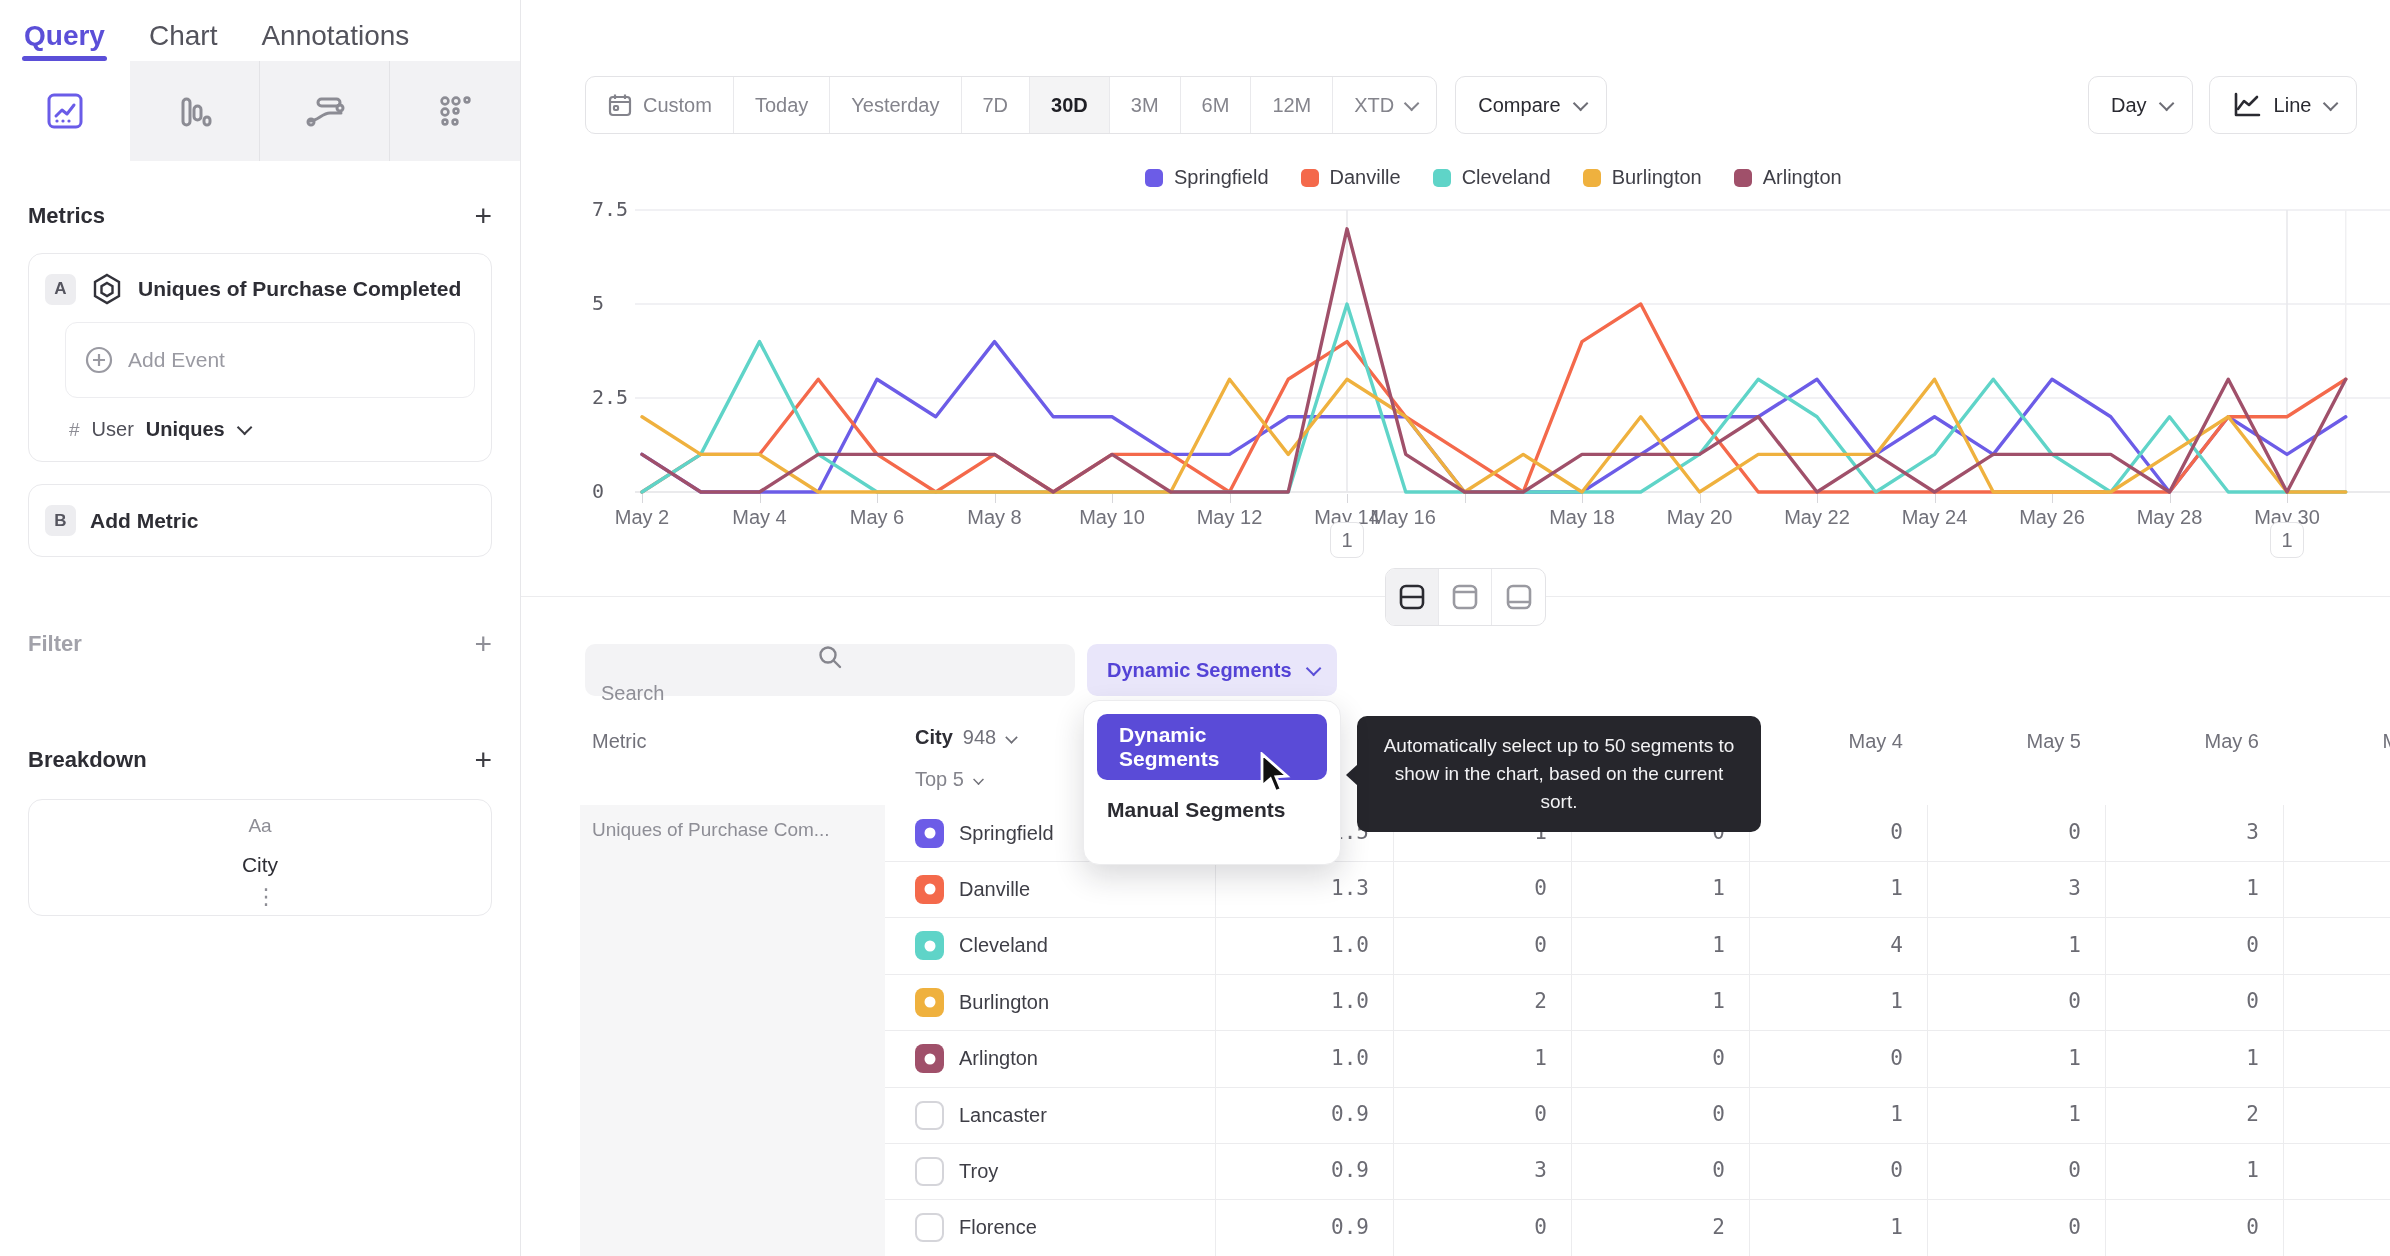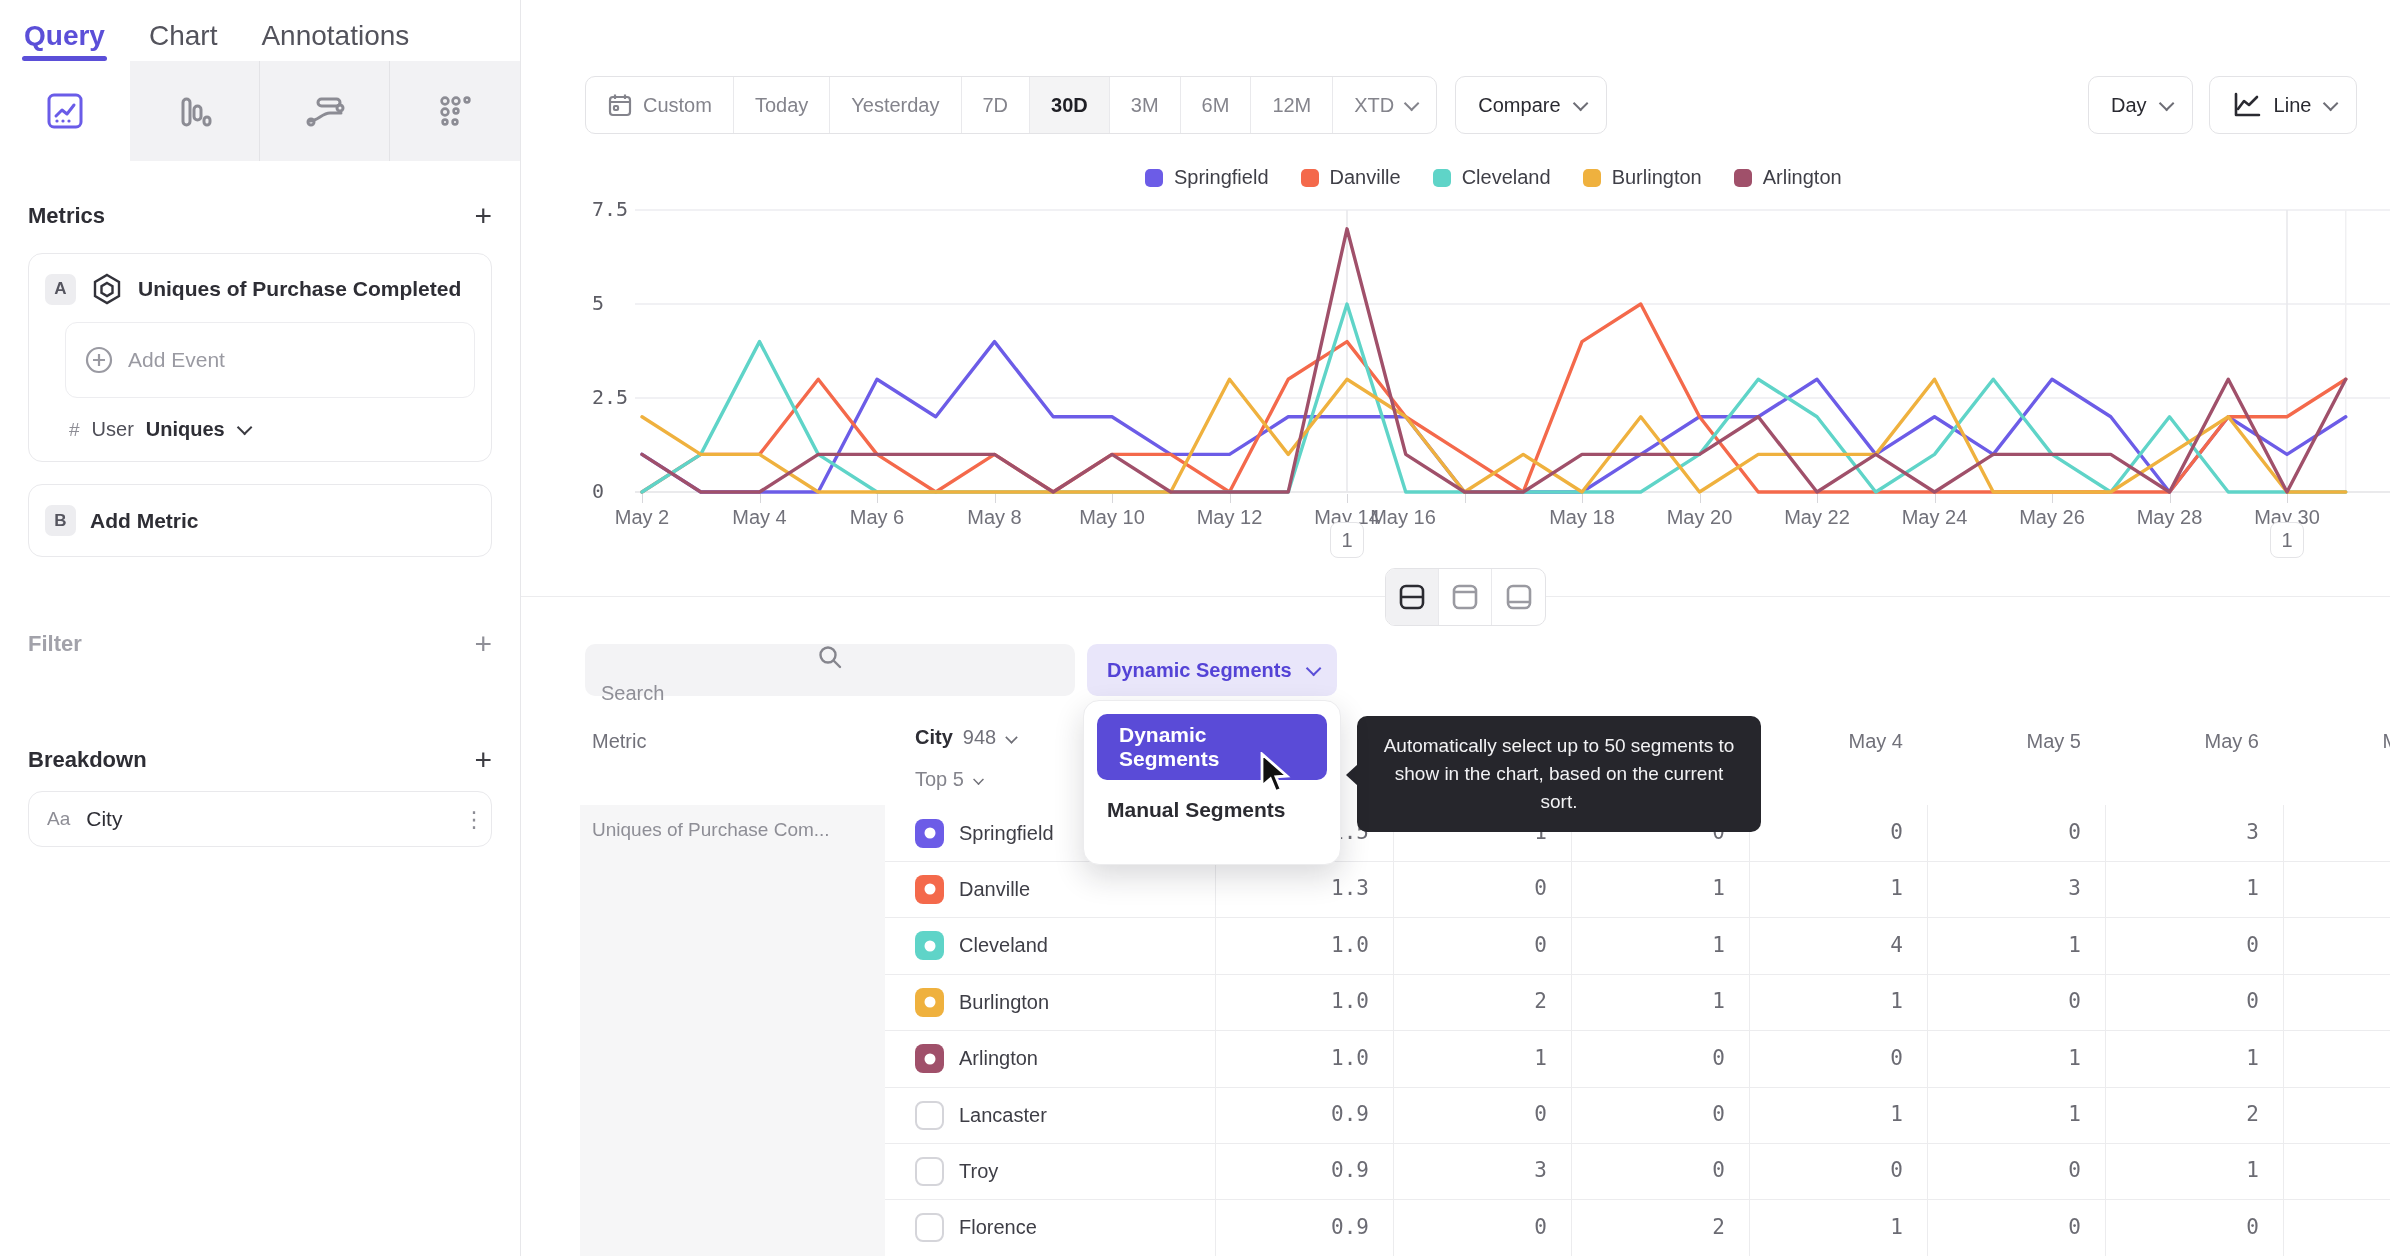--- a/index.html
+++ b/index.html
@@ -30,21 +30,21 @@
   .metric-title { font-size:21px; font-weight:bold; color:#2e2e35; }
   .inner-card { border:1px solid #ededf0; border-radius:12px; margin:16px 0 0 20px; padding:14px 16px; }
   .event-row { display:flex; align-items:center; gap:14px; padding:8px 2px; }
   .event-label { font-size:21px; font-weight:bold; color:#2e2e35; }
   .add-event-label { font-size:21px; color:#9a9aa2; }
   .measure-row { display:flex; align-items:center; gap:12px; margin:20px 0 4px 24px; }
   .hash { font-size:19px; color:#8d8d95; }
   .measure-user { font-size:20px; color:#4f4f58; }
   .measure-type { font-size:20px; font-weight:bold; color:#2e2e35; }
   #card-b { margin-top:22px; padding:20px 16px; }
-  #city-card { margin-top:16px; padding:15px 18px; display:flex; align-items:center; gap:16px; }
+  #city-card { margin-top:24px; padding:15px 18px; display:flex; align-items:center; gap:16px;flex-direction:column; }
   .aa { font-size:19px; color:#8d8d95; }
   .city-label { font-size:21px; color:#2e2e35; flex:1; }
   .kebab { color:#8d8d95; font-size:22px; letter-spacing:0; line-height:7px; width:10px; text-align:center; cursor:pointer; }
 
   
   #toolbar { position:absolute; left:585px; top:76px; height:58px; display:flex; }
   #range-group { display:flex; border:1px solid #e3e3e6; border-radius:10px; overflow:hidden; height:58px; background:#fff; }
   .range-item { display:flex; align-items:center; gap:10px; padding:0 21px; font-size:20px; color:#84848c; border-right:1px solid #e9e9ec; cursor:pointer; white-space:nowrap; }
   .range-item:last-child { border-right:none; }
   .range-item.active { background:#f4f4f5; color:#1f1f25; font-weight:bold; }

